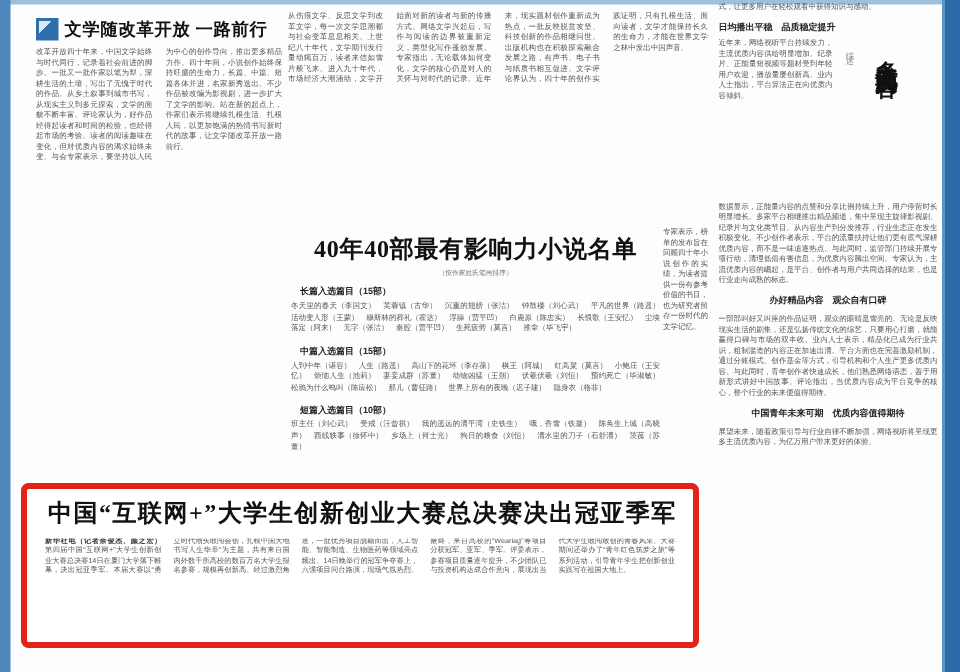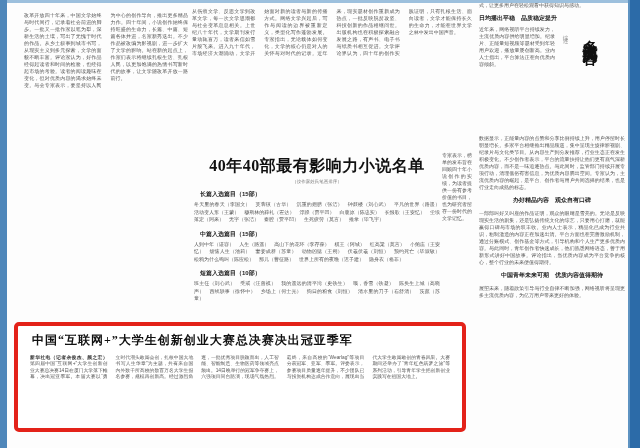--- a/index.html
+++ b/index.html
@@ -47,33 +47,37 @@
   .right-top-body{width:76px;flex:0 0 76px;height:100%;}
   .right-byline{writing-mode:vertical-rl;font-size:5.5px;color:#888;margin-left:8px;letter-spacing:3px;padding-top:4px;}
   .vert-headline{writing-mode:vertical-rl;font-size:15px;font-weight:bold;color:#111;
       letter-spacing:1.5px;margin-left:10px;padding-top:2px;}
   .right-body{margin-top:5px;}
   .right-center-subhead{font-size:6px;font-weight:bold;color:#222;text-align:center;margin:5px 0 4px;}
 
   
   .redbox{position:absolute;left:14px;top:322px;width:452px;height:110px;background:#ffffff;
       border:4px solid #e32219;border-radius:5px;box-sizing:border-box;padding:6px 12px 4px;overflow:hidden;z-index:5;}
-  .red-headline{font-size:12px;font-weight:bold;color:#111;letter-spacing:1px;white-space:nowrap;
+  .red-headline{font-size:16px;font-weight:bold;color:#111;letter-spacing:1px;white-space:nowrap;
       margin:0 0 6px 2px;}
   .red-body{column-count:5;column-gap:8px;height:62px;}
   .red-lead{font-weight:bold;color:#333;}
 </style>
 </head>
 <body>
 
 <div class="canvas">
 
   <div class="edge-top"></div>
 
   <section class="feature">
+    <div class="feature-title-row">
+      <span class="feature-icon"></span>
+      <span class="feature-title serif">文学随改革开放 一路前行</span>
+    </div>
     <div class="feature-body tiny">改革开放四十年来，中国文学始终与时代同行，记录着社会前进的脚步。一批又一批作家以笔为犁，深耕生活的土壤，写出了无愧于时代的作品。从乡土叙事到城市书写，从现实主义到多元探索，文学的面貌不断丰富。评论家认为，好作品经得起读者和时间的检验，也经得起市场的考验。读者的阅读趣味在变化，但对优质内容的渴求始终未变。与会专家表示，要坚持以人民为中心的创作导向，推出更多精品力作。四十年间，小说创作始终保持旺盛的生命力，长篇、中篇、短篇各体并进，名家新秀迭出。不少作品被改编为影视剧，进一步扩大了文学的影响。站在新的起点上，作家们表示将继续扎根生活、扎根人民，以更加饱满的热情书写新时代的故事，让文学随改革开放一路前行。</div>
   </section>
 
   <section class="midtop tiny">从伤痕文学、反思文学到改革文学，每一次文学思潮都与社会变革息息相关。上世纪八十年代，文学期刊发行量动辄百万，读者来信如雪片般飞来。进入九十年代，市场经济大潮涌动，文学开始面对新的读者与新的传播方式。网络文学兴起后，写作与阅读的边界被重新定义，类型化写作蓬勃发展。专家指出，无论载体如何变化，文学的核心仍是对人的关怀与对时代的记录。近年来，现实题材创作重新成为热点，一批反映脱贫攻坚、科技创新的作品相继问世。出版机构也在积极探索融合发展之路，有声书、电子书与纸质书相互促进。文学评论界认为，四十年的创作实践证明，只有扎根生活、面向读者，文学才能保持长久的生命力，才能在世界文学之林中发出中国声音。</section>
 
   <section class="novel-list">
     <div class="novel-title serif">40年40部最有影响力小说名单</div>
     <div class="novel-subtitle">（按作家姓氏笔画排序）</div>
 
     <div>

